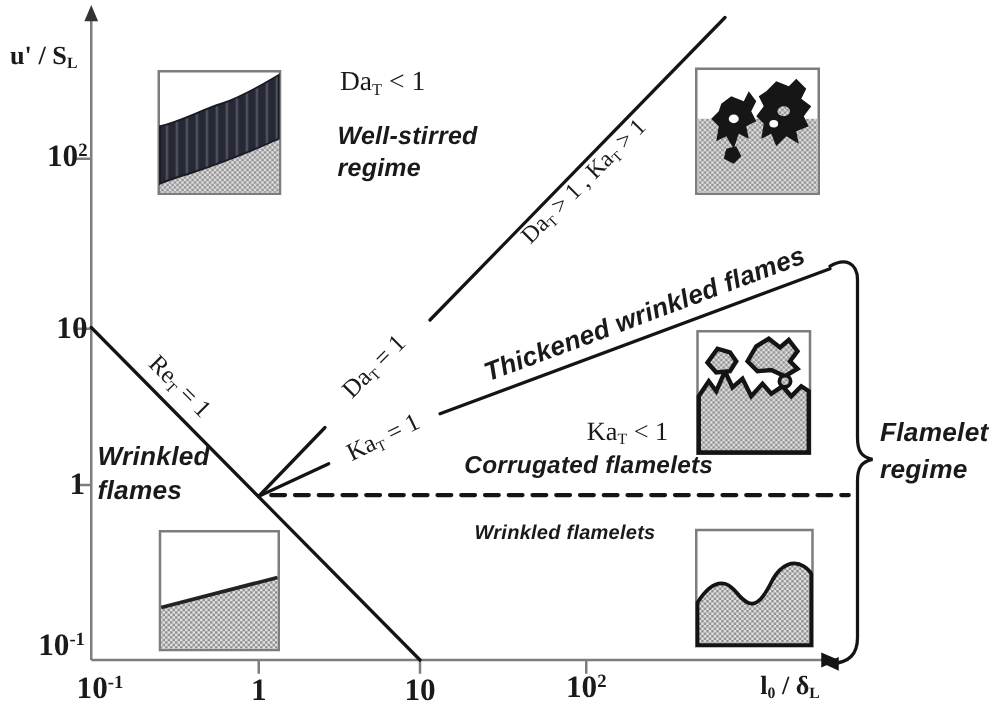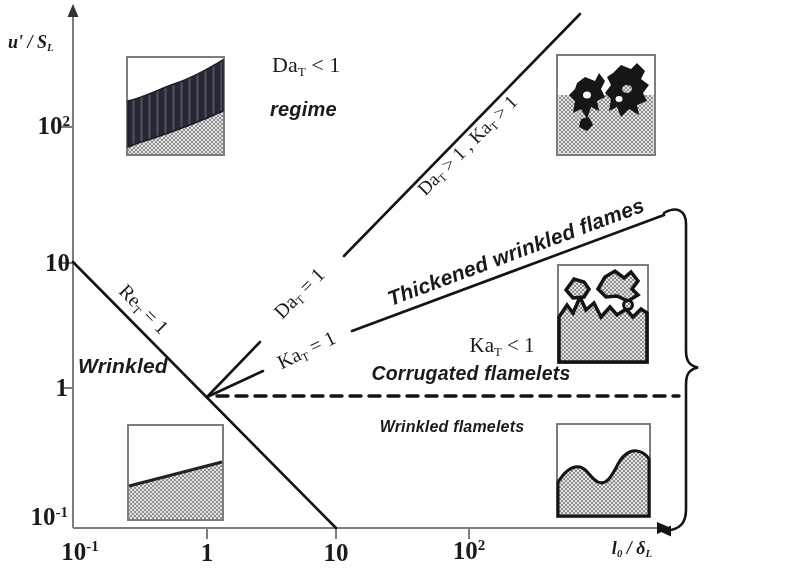--- a/index.html
+++ b/index.html
@@ -2,21 +2,21 @@
 <html><head>
 <meta charset="utf-8">
 <style>
   html,body{margin:0;padding:0;background:#ffffff;}
   .stage{position:relative;width:800px;height:572px;background:#ffffff;overflow:hidden;
          font-family:"Liberation Sans",sans-serif;color:#1a1a1a;}
   .stage svg{position:absolute;left:0;top:0;}
   .lbl{position:absolute;white-space:nowrap;line-height:1.15;}
   .ital{font-style:italic;font-weight:600;letter-spacing:0.2px;}
   .tick{font-family:"Liberation Serif",serif;font-size:25px;font-weight:600;}
-  .math{font-family:"Liberation Serif",serif;font-size:18px;font-style:italic;font-weight:600;}
+  .math{font-family:"Liberation Serif",serif;font-size:21px;font-weight:600;}
   .rline{font-family:"Liberation Serif",serif;font-size:20px;}
   .region-serif{font-family:"Liberation Serif",serif;font-size:22px;}
   .sub{font-size:0.6em;vertical-align:-0.28em;}
   .sup{font-size:0.6em;vertical-align:0.55em;}
   .ctr{transform:translate(-50%,-50%);}
   .rot45{transform:translate(-50%,-50%) rotate(45deg);}
   .rotm45{transform:translate(-50%,-50%) rotate(-45deg);}
   .rotm26{transform:translate(-50%,-50%) rotate(-26deg);}
   .rotm20{transform:translate(-50%,-50%) rotate(-20.5deg);}
   .rt{text-align:right;}
@@ -144,31 +144,37 @@
     <span>Da</span><span class="sub">T</span><span> &gt; 1 , </span><span>Ka</span><span class="sub">T</span><span> &gt; 1</span>
   </div>
   <div class="lbl rline rotm26" style="left:307px;top:351px;">
     <span>Ka</span><span class="sub">T</span><span> = 1</span>
   </div>
 
   <div class="lbl region-serif" style="left:272px;top:52px;">
     <span>Da</span><span class="sub">T</span><span> &lt; 1</span>
   </div>
   <div class="lbl ital" style="left:270px;top:96px;font-size:20px;line-height:26px;">
+    <div>Well-stirred</div>
     <div>regime</div>
   </div>
   <div class="lbl ital" style="left:78px;top:352px;font-size:21px;line-height:27px;">
     <div>Wrinkled</div>
+    <div>flames</div>
   </div>
   <div class="lbl ital rotm20" style="left:516px;top:252px;font-size:21px;">
     <span>Thickened wrinkled flames</span>
   </div>
   <div class="lbl region-serif ctr" style="left:502px;top:346px;font-size:21px;">
     <span>Ka</span><span class="sub">T</span><span> &lt; 1</span>
   </div>
   <div class="lbl ital ctr" style="left:430px;top:373px;font-size:19.5px;margin-left:41px;">
     <span>Corrugated flamelets</span>
   </div>
   <div class="lbl ital ctr" style="left:452px;top:427px;font-size:16px;">
     <span>Wrinkled flamelets</span>
   </div>
+  <div class="lbl ital" style="left:704px;top:332px;font-size:21px;line-height:29px;">
+    <div>Flamelet</div>
+    <div>regime</div>
+  </div>
 
 </div>
 
 </body></html>

